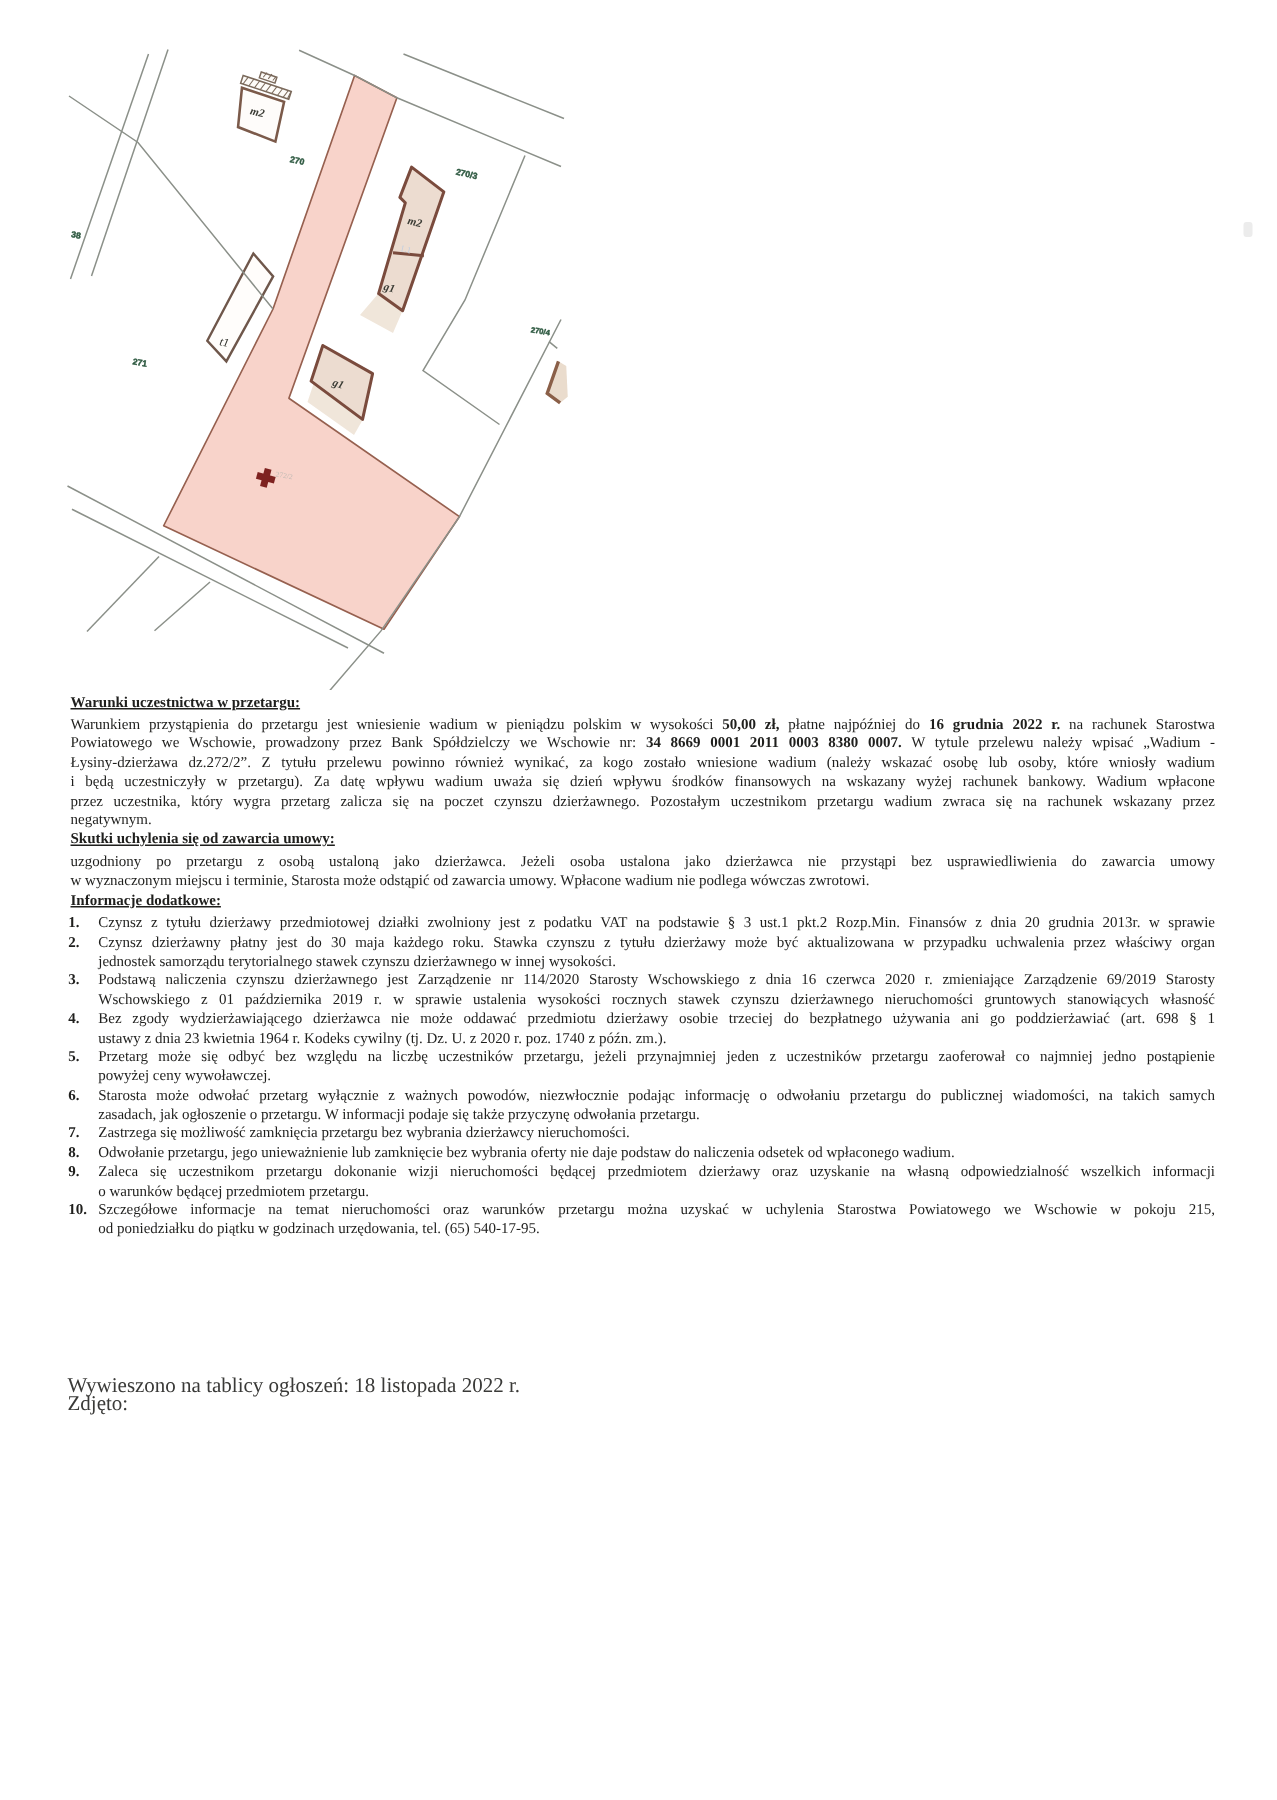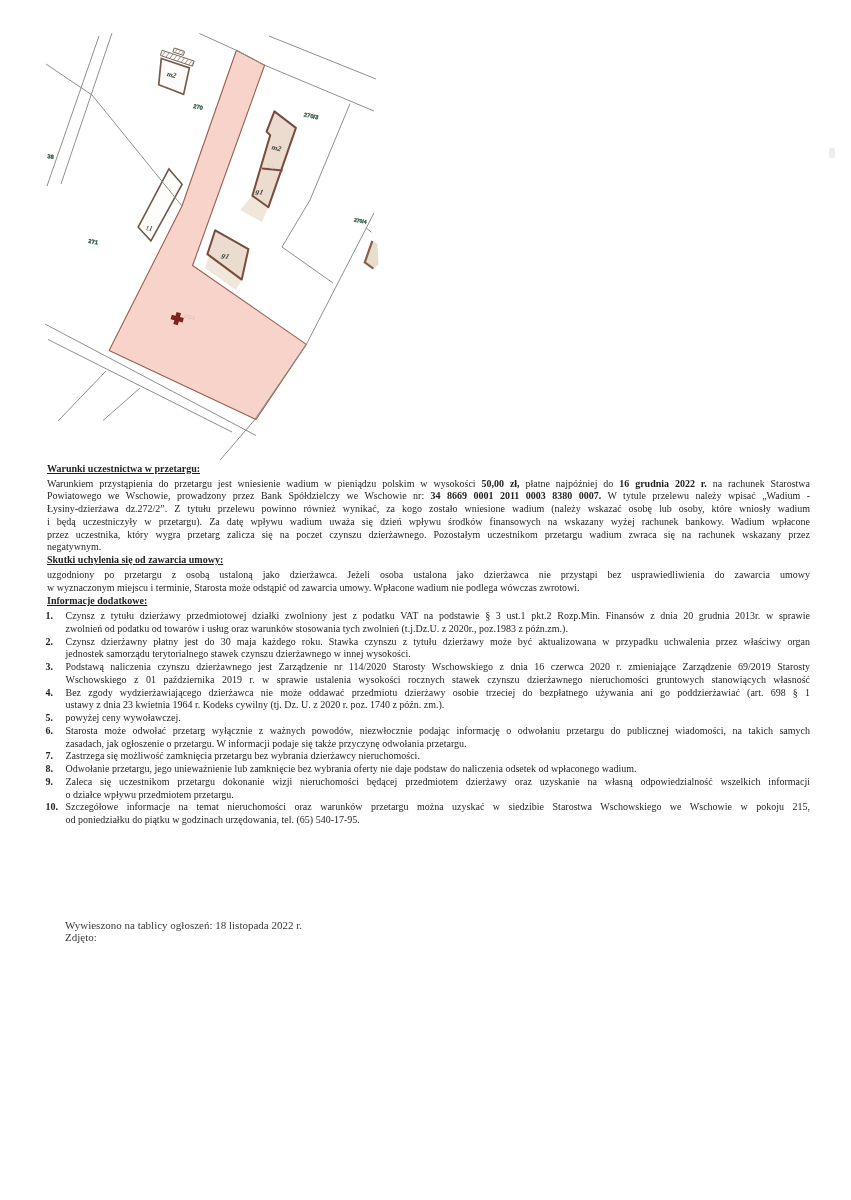--- a/index.html
+++ b/index.html
@@ -5,21 +5,21 @@
   html,body{margin:0;padding:0;}
   body{width:851px;height:1200px;background:#ffffff;position:relative;overflow:hidden;
        font-family:"Liberation Serif", serif;color:#1f1f1d;}
   #map{position:absolute;left:0;top:0;filter:blur(0.3px);}
   #doc{position:absolute;left:47px;top:462.5px;width:763px;font-size:10px;line-height:12.75px;filter:blur(0.2px);}
   .h{font-weight:bold;text-decoration:underline;margin-bottom:2.45px;}
   .jl{text-align:justify;text-align-last:justify;white-space:normal;}
   .jl.last{text-align-last:left;}
   .item{position:relative;padding-left:18.5px;}
   .num{position:absolute;left:-1.5px;top:0;font-weight:bold;}
-  #stamp{position:absolute;left:45px;top:918.8px;font-size:11px;line-height:12.4px;color:#3a3a38;margin-left:20px;}
+  #stamp{position:absolute;left:45px;top:918.8px;font-size:14px;line-height:12.4px;color:#3a3a38;}
 </style>
 </head>
 <body>
 
 <svg id="map" width="420" height="460" viewBox="0 0 420 460">
 
   <polygon points="236.4,50.3 264.6,65.2 192.6,265.5 306.3,344.4 256,419.5 109.1,350.5 182,206" fill="#f8d3ca" stroke="#96604f" stroke-width="1.1" stroke-linejoin="round"></polygon>
 
   <polyline points="269,36 376,79" fill="none" stroke="#8b9089" stroke-width="1"></polyline>
 
@@ -128,21 +128,20 @@
   <div class="h">Skutki uchylenia się od zawarcia umowy:</div>
 
   <div class="jl">uzgodniony po przetargu z osobą ustaloną jako dzierżawca. Jeżeli osoba ustalona jako dzierżawca nie przystąpi bez usprawiedliwienia do zawarcia umowy</div>
   <div class="jl last">w wyznaczonym miejscu i terminie, Starosta może odstąpić od zawarcia umowy. Wpłacone wadium nie podlega wówczas zwrotowi.</div>
 
   <div class="h">Informacje dodatkowe:</div>
 
   <div class="item">
       <span class="num">1.</span>
     <div class="jl">Czynsz z tytułu dzierżawy przedmiotowej działki zwolniony jest z podatku VAT na podstawie § 3 ust.1 pkt.2 Rozp.Min. Finansów z dnia 20 grudnia 2013r. w sprawie</div>
-    <div class="jl last">zwolnień od podatku od towarów i usług oraz warunków stosowania tych zwolnień (t.j.Dz.U. z 2020r., poz.1983 z późn.zm.).</div>
   </div>
 
   <div class="item">
       <span class="num">2.</span>
     <div class="jl">Czynsz dzierżawny płatny jest do 30 maja każdego roku. Stawka czynszu z tytułu dzierżawy może być aktualizowana w przypadku uchwalenia przez właściwy organ</div>
     <div class="jl last">jednostek samorządu terytorialnego stawek czynszu dzierżawnego w innej wysokości.</div>
   </div>
 
   <div class="item">
       <span class="num">3.</span>
@@ -151,20 +150,21 @@
   </div>
 
   <div class="item">
       <span class="num">4.</span>
     <div class="jl">Bez zgody wydzierżawiającego dzierżawca nie może oddawać przedmiotu dzierżawy osobie trzeciej do bezpłatnego używania ani go poddzierżawiać (art. 698 § 1</div>
     <div class="jl last">ustawy z dnia 23 kwietnia 1964 r. Kodeks cywilny (tj. Dz. U. z 2020 r. poz. 1740 z późn. zm.).</div>
   </div>
 
   <div class="item">
       <span class="num">5.</span>
+    <div class="jl">Przetarg może się odbyć bez względu na liczbę uczestników przetargu, jeżeli przynajmniej jeden z uczestników przetargu zaoferował co najmniej jedno postąpienie</div>
     <div class="jl last">powyżej ceny wywoławczej.</div>
   </div>
 
   <div class="item">
       <span class="num">6.</span>
     <div class="jl">Starosta może odwołać przetarg wyłącznie z ważnych powodów, niezwłocznie podając informację o odwołaniu przetargu do publicznej wiadomości, na takich samych</div>
     <div class="jl last">zasadach, jak ogłoszenie o przetargu. W informacji podaje się także przyczynę odwołania przetargu.</div>
   </div>
 
   <div class="item">
@@ -173,23 +173,23 @@
   </div>
 
   <div class="item">
       <span class="num">8.</span>
     <div class="jl last">Odwołanie przetargu, jego unieważnienie lub zamknięcie bez wybrania oferty nie daje podstaw do naliczenia odsetek od wpłaconego wadium.</div>
   </div>
 
   <div class="item">
       <span class="num">9.</span>
     <div class="jl">Zaleca się uczestnikom przetargu dokonanie wizji nieruchomości będącej przedmiotem dzierżawy oraz uzyskanie na własną odpowiedzialność wszelkich informacji</div>
-    <div class="jl last">o działce wpływu przedmiotem przetargu.</div>
+    <div class="jl last">o warunków będącej przedmiotem przetargu.</div>
   </div>
 
   <div class="item">
       <span class="num">10.</span>
-    <div class="jl">Szczegółowe informacje na temat nieruchomości oraz warunków przetargu można uzyskać w siedzibie Starostwa Wschowskiego we Wschowie w pokoju 215,</div>
+    <div class="jl">Szczegółowe informacje na temat nieruchomości oraz warunków przetargu można uzyskać w uchylenia Starostwa Powiatowego we Wschowie w pokoju 215,</div>
     <div class="jl last">od poniedziałku do piątku w godzinach urzędowania, tel. (65) 540-17-95.</div>
   </div>
 </div>
 
 <div id="stamp">Wywieszono na tablicy ogłoszeń: 18 listopada 2022 r.<br>Zdjęto:</div>
 
 </body></html>

